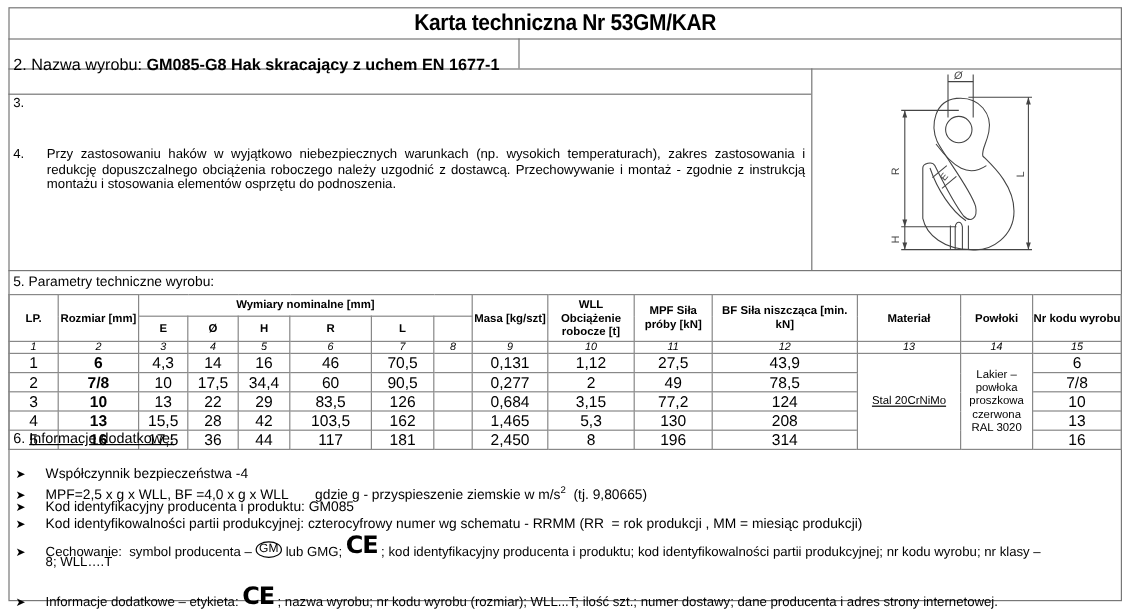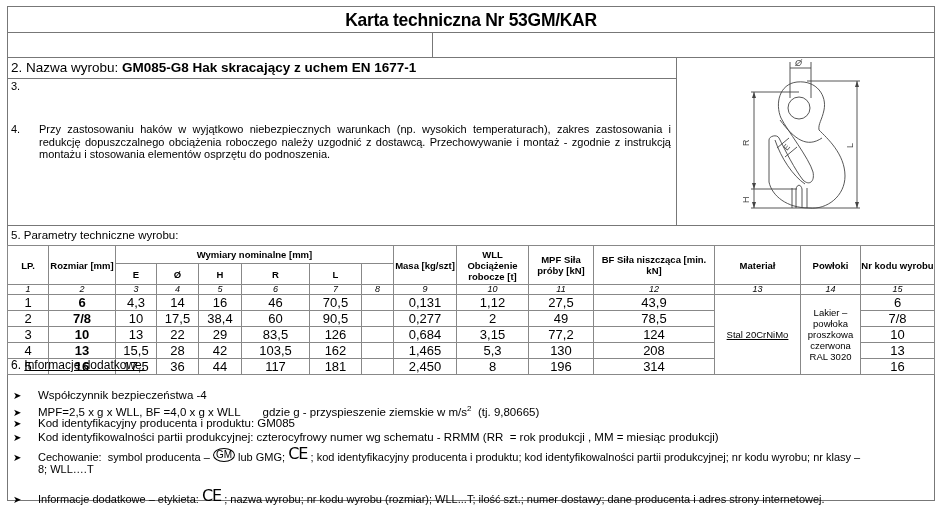--- a/index.html
+++ b/index.html
@@ -5,21 +5,21 @@
   html, body { margin:0; padding:0; background:#ffffff; }
   body { width:939px; height:511px; position:relative; overflow:hidden;
          font-family:"Liberation Sans", sans-serif; color:#000; }
   .abs { position:absolute; box-sizing:border-box; }
   .frame { left:7px; top:6px; width:928px; height:495px; border:1px solid #777; }
   .title { left:7px; top:6px; width:928px; height:27px; text-align:center;
            font-family:"Liberation Sans", sans-serif; font-weight:bold; font-size:19px;
            line-height:27px; letter-spacing:-0.3px; transform:scaleX(0.92); }
   .row-line { height:0; border-top:1px solid #777; }
   .vline { width:0; border-left:1px solid #777; }
-  .s2 { left:11px; top:59px; font-size:13.5px; line-height:18px; white-space:nowrap; }
+  .s2 { left:11px; top:45px; font-size:13.5px; line-height:18px; white-space:nowrap; }
   .s2 b { font-weight:bold; }
   .para { font-size:11px; line-height:12.5px; }
   .num { position:absolute; left:0; }
   .ptext { position:absolute; left:28px; text-align:justify; }
   .s5 { left:11px; top:228px; font-size:11.5px; line-height:14px;text-align:right; }
   table.spec { position:absolute; left:7px; top:245px; border-collapse:collapse;
                table-layout:fixed; font-family:"Liberation Sans", sans-serif; }
   table.spec td { border:1px solid #888; padding:0; text-align:center; vertical-align:middle;
                   overflow:hidden; }
   table.spec .hd { font-weight:bold; font-size:9.5px; line-height:11px; }
@@ -27,21 +27,21 @@
   table.spec .dv { font-size:13px; height:15px; line-height:15px; }
   table.spec .dv.b { font-weight:bold; }
   table.spec .mat { font-size:9.5px; text-decoration:underline; }
   table.spec .coat { font-size:9.5px; line-height:11px; }
   .s6 { left:11px; top:358px; font-size:12px; line-height:14px; }
   .s6h { text-decoration:underline; }
   .bul { position:absolute; left:13px; font-size:11.5px; line-height:14px; white-space:nowrap; }
   .bul .arr { display:inline-block; width:25px; font-size:10px; }
   .gm { display:inline-block; border:1px solid #000; border-radius:50%; font-size:10px;
         padding:0 2px; line-height:12px; vertical-align:3px; }
-  .ce { display:inline-block; font-weight:normal; font-size:16px; letter-spacing:-1px;
+  .ce { display:inline-block; font-weight:bold; font-size:20px; letter-spacing:-1px;
         vertical-align:2px; font-family:"DejaVu Sans", sans-serif; }
   sup { font-size:8px; }
 </style>
 </head>
 <body>
 
 <div class="abs frame"></div>
 <div class="abs title">Karta techniczna  Nr 53GM/KAR</div>
 <div class="abs row-line" style="left:7px;top:32px;width:928px;"></div>
 <div class="abs vline" style="left:432px;top:32px;height:25px;"></div>
@@ -182,21 +182,21 @@
     <td class="dv">43,9</td>
     <td class="mat" rowspan="5">Stal 20CrNiMo</td>
     <td class="coat" rowspan="5">Lakier – powłoka proszkowa czerwona RAL 3020</td>
     <td class="dv">6</td>
   </tr>
   <tr>
     <td class="dv">2</td>
     <td class="dv b">7/8</td>
     <td class="dv">10</td>
     <td class="dv">17,5</td>
-    <td class="dv">38,4</td>
+    <td class="dv">34,4</td>
     <td class="dv">60</td>
     <td class="dv">90,5</td>
     <td class="dv"></td>
     <td class="dv">0,277</td>
     <td class="dv">2</td>
     <td class="dv">49</td>
     <td class="dv">78,5</td>
     <td class="dv">7/8</td>
   </tr>
   <tr>

